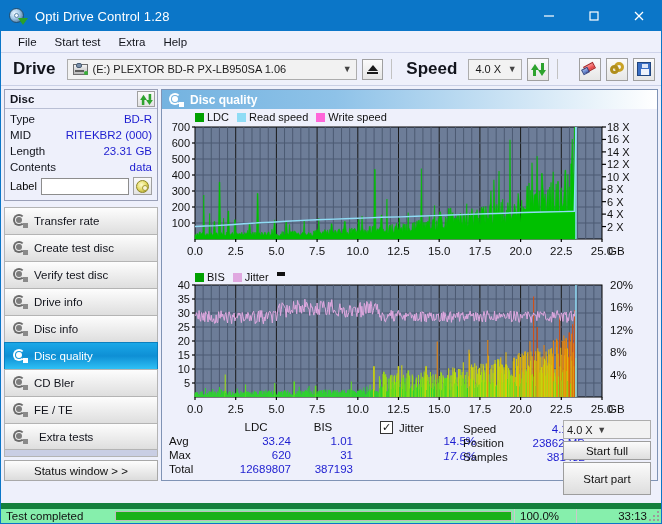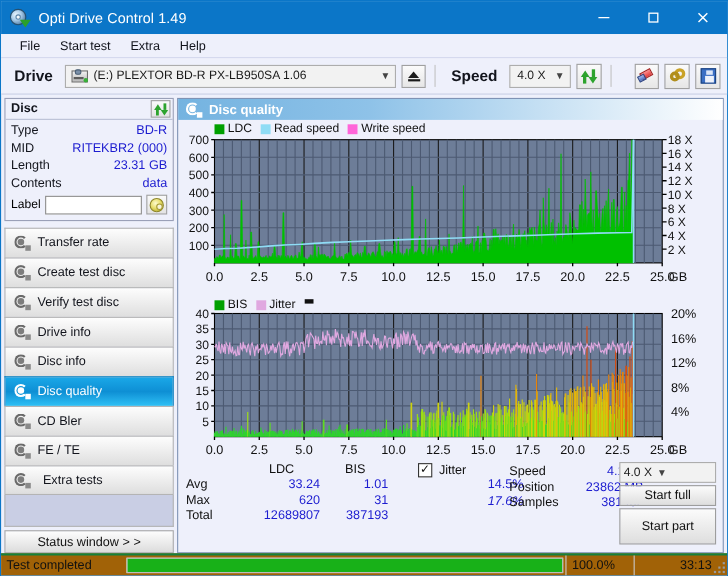--- a/index.html
+++ b/index.html
@@ -60,21 +60,21 @@
     padding-left: 8px; border-bottom: 1px solid #cfd4ea;
   }
   .menuitem { padding: 2px 9px; font-size: 11.5px; color:#12141c; }
 
   
   .toolbar {
     height: 33px; flex:0 0 33px;
     background:#eef0fb; display:flex; align-items:center; padding: 0 6px;
     gap: 5px; border-bottom: 1px solid #c9cfe5;
   }
-  .tb-label { font-weight:bold; font-size:14px; padding: 0 6px 0 6px; color:#12141c; }
+  .tb-label { font-weight:bold; font-size:17px; padding: 0 6px 0 6px; color:#12141c; }
   .combo {
     height: 21px; background:#f2f2f2; border:1px solid #adadad;
     display:flex; align-items:center; font-size:11px; color:#1a1a1a;
     padding: 0 0 0 3px; position:relative;
   }
   .combo .chev {
     width:18px; text-align:center; color:#444; font-size:9px; flex:0 0 18px;
   }
   .drive-combo { width: 304px; }
   .drive-combo .dtext { flex:1 1 auto; overflow:hidden; white-space:nowrap; padding-left:4px;}
@@ -227,21 +227,21 @@
   }
 
   .btn {
     background:linear-gradient(#fbfbfb,#dedede); border:1px solid #9d9d9d;
     font-size:11.5px; color:#111; display:flex;align-items:center;justify-content:center;
   }
 
   
   .statusbar {
     height: 20px; flex:0 0 20px; display:flex; align-items:stretch;
-    background:#a16207; border-top:2px solid #15803d; font-size:11.5px;
+    background:#86efac; border-top:6px solid #15803d; font-size:11.5px;margin-top:22px;
   }
   .sb-cell { display:flex; align-items:center; padding: 0 5px; color:#111; }
   .sb-text { width: 112px; flex:0 0 112px;}
   .sb-prog { flex:1 1 auto; padding: 2px 2px; display:flex; }
   .progbar { flex:1 1 auto; background:#e9e9e9; border:1px solid #bdbdbd; position:relative; }
   .progfill { position:absolute; left:0;top:0;bottom:0; background:#18b118; }
   .sb-pct { width: 62px; flex:0 0 62px; border-left:1px solid #c9c9c9; }
   .sb-time { width: 85px; flex:0 0 85px; border-left:1px solid #c9c9c9;
              justify-content:flex-end; padding-right:14px;}
   .grip { position:absolute; right:2px; bottom:2px; width:10px;height:10px; }
@@ -251,21 +251,21 @@
 <body>
 
 <div class="window">
 
   <div class="titlebar">
     <div class="title-icon">
       <div class="disc"></div>
         <div class="hub"></div>
         <div class="arrow"></div>
     </div>
-    <div class="title-text">Opti Drive Control 1.49</div>
+    <div class="title-text">Opti Drive Control 1.28</div>
     <div class="winbtns">
       <div class="winbtn">
         <svg width="14" height="14" viewBox="0 0 14 14">
             <line x1="2" y1="7" x2="12" y2="7" stroke="#fff" stroke-width="1.2"></line>
           </svg>
       </div>
       <div class="winbtn">
         <svg width="14" height="14" viewBox="0 0 14 14">
             <rect x="3" y="3" width="8" height="8" fill="none" stroke="#fff" stroke-width="1.2"></rect>
           </svg>

